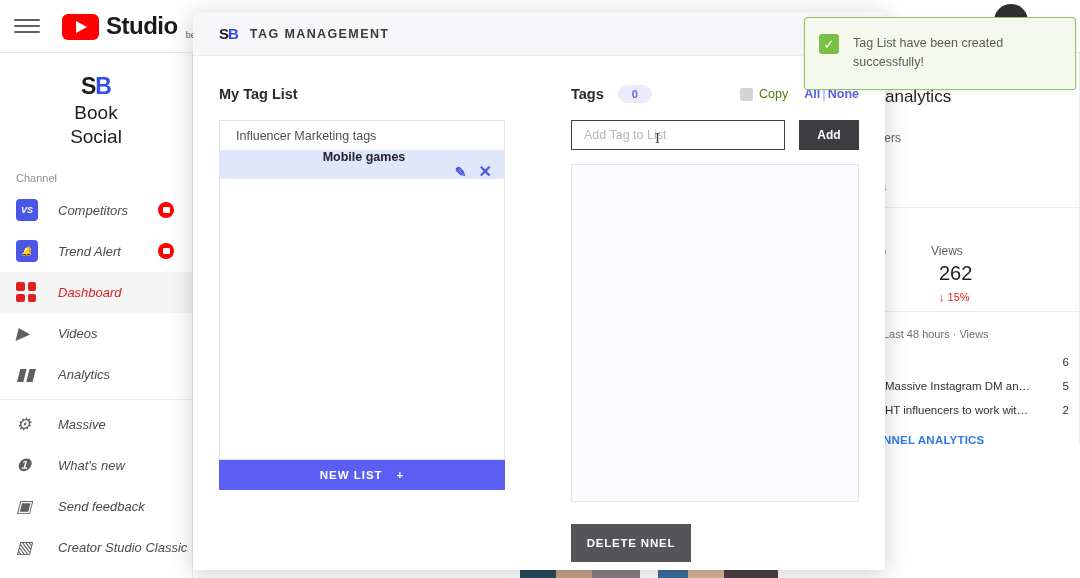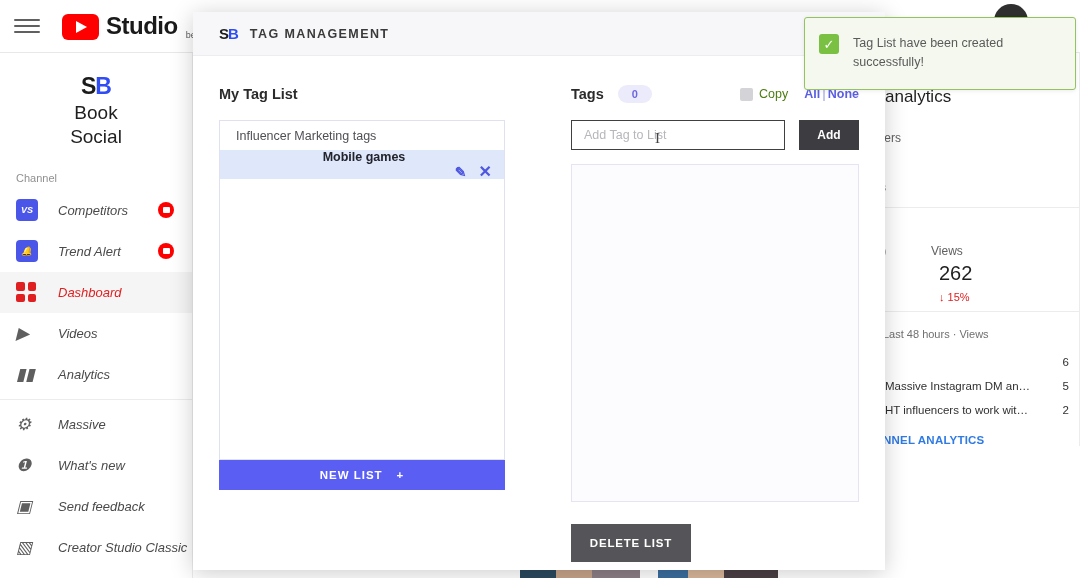--- a/index.html
+++ b/index.html
@@ -350,21 +350,21 @@
           </span>
         </div>
 
         <div class="tag-input-row">
           <input class="tag-input" type="text" placeholder="Add Tag to List" style="">
           <button class="add-btn">Add</button>
         </div>
 
         <div class="tags-box"></div>
 
-        <button class="delete-btn">DELETE LIST</button>
+        <button class="delete-btn">DELETE NNEL</button>
       </div>
     </div>
 
     <div class="caret">I</div>
   </div>
 
   <div class="toast">
     <div class="toast-check">✓</div>
     <div class="toast-msg">Tag List have been created successfully!</div>
   </div>

